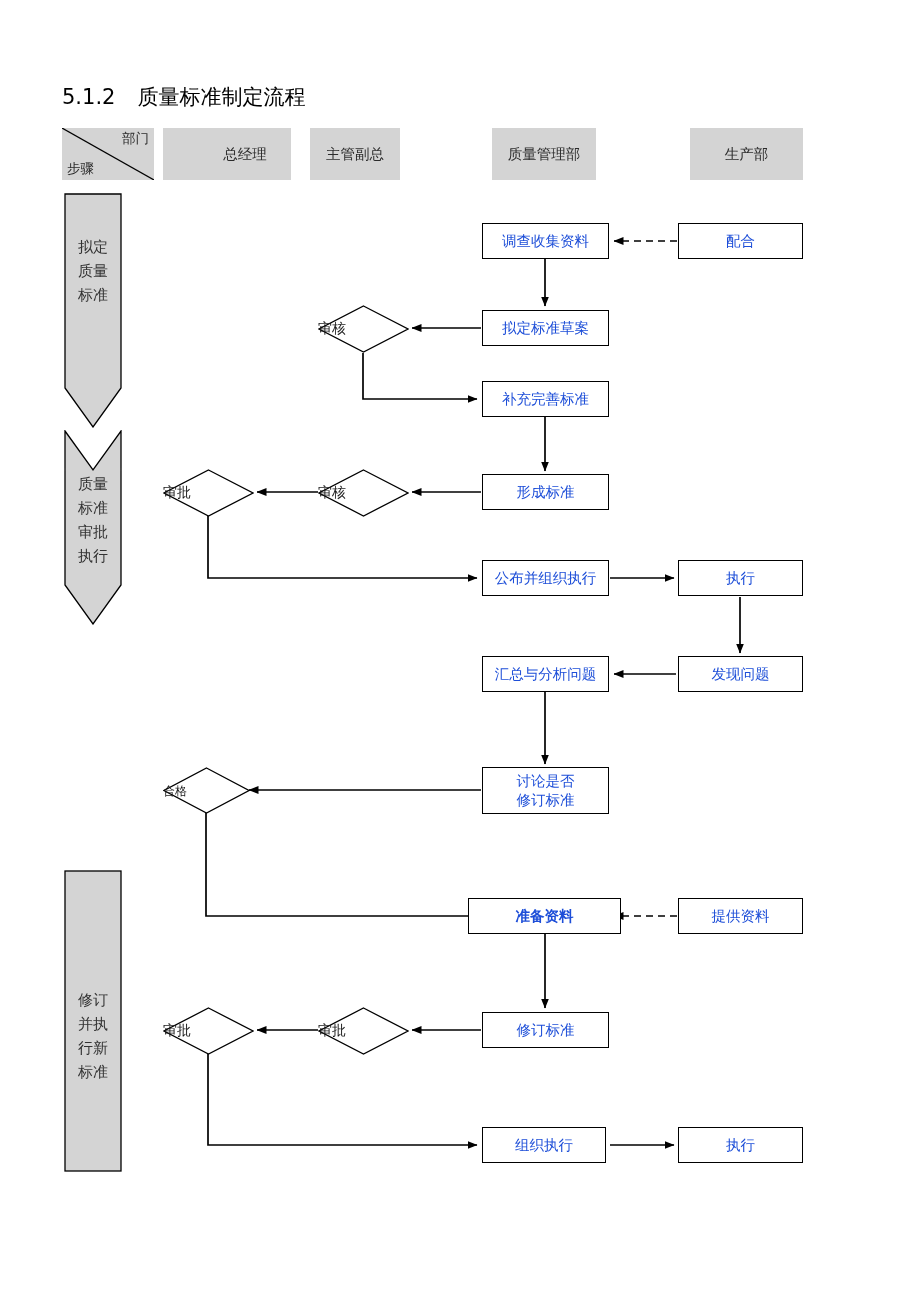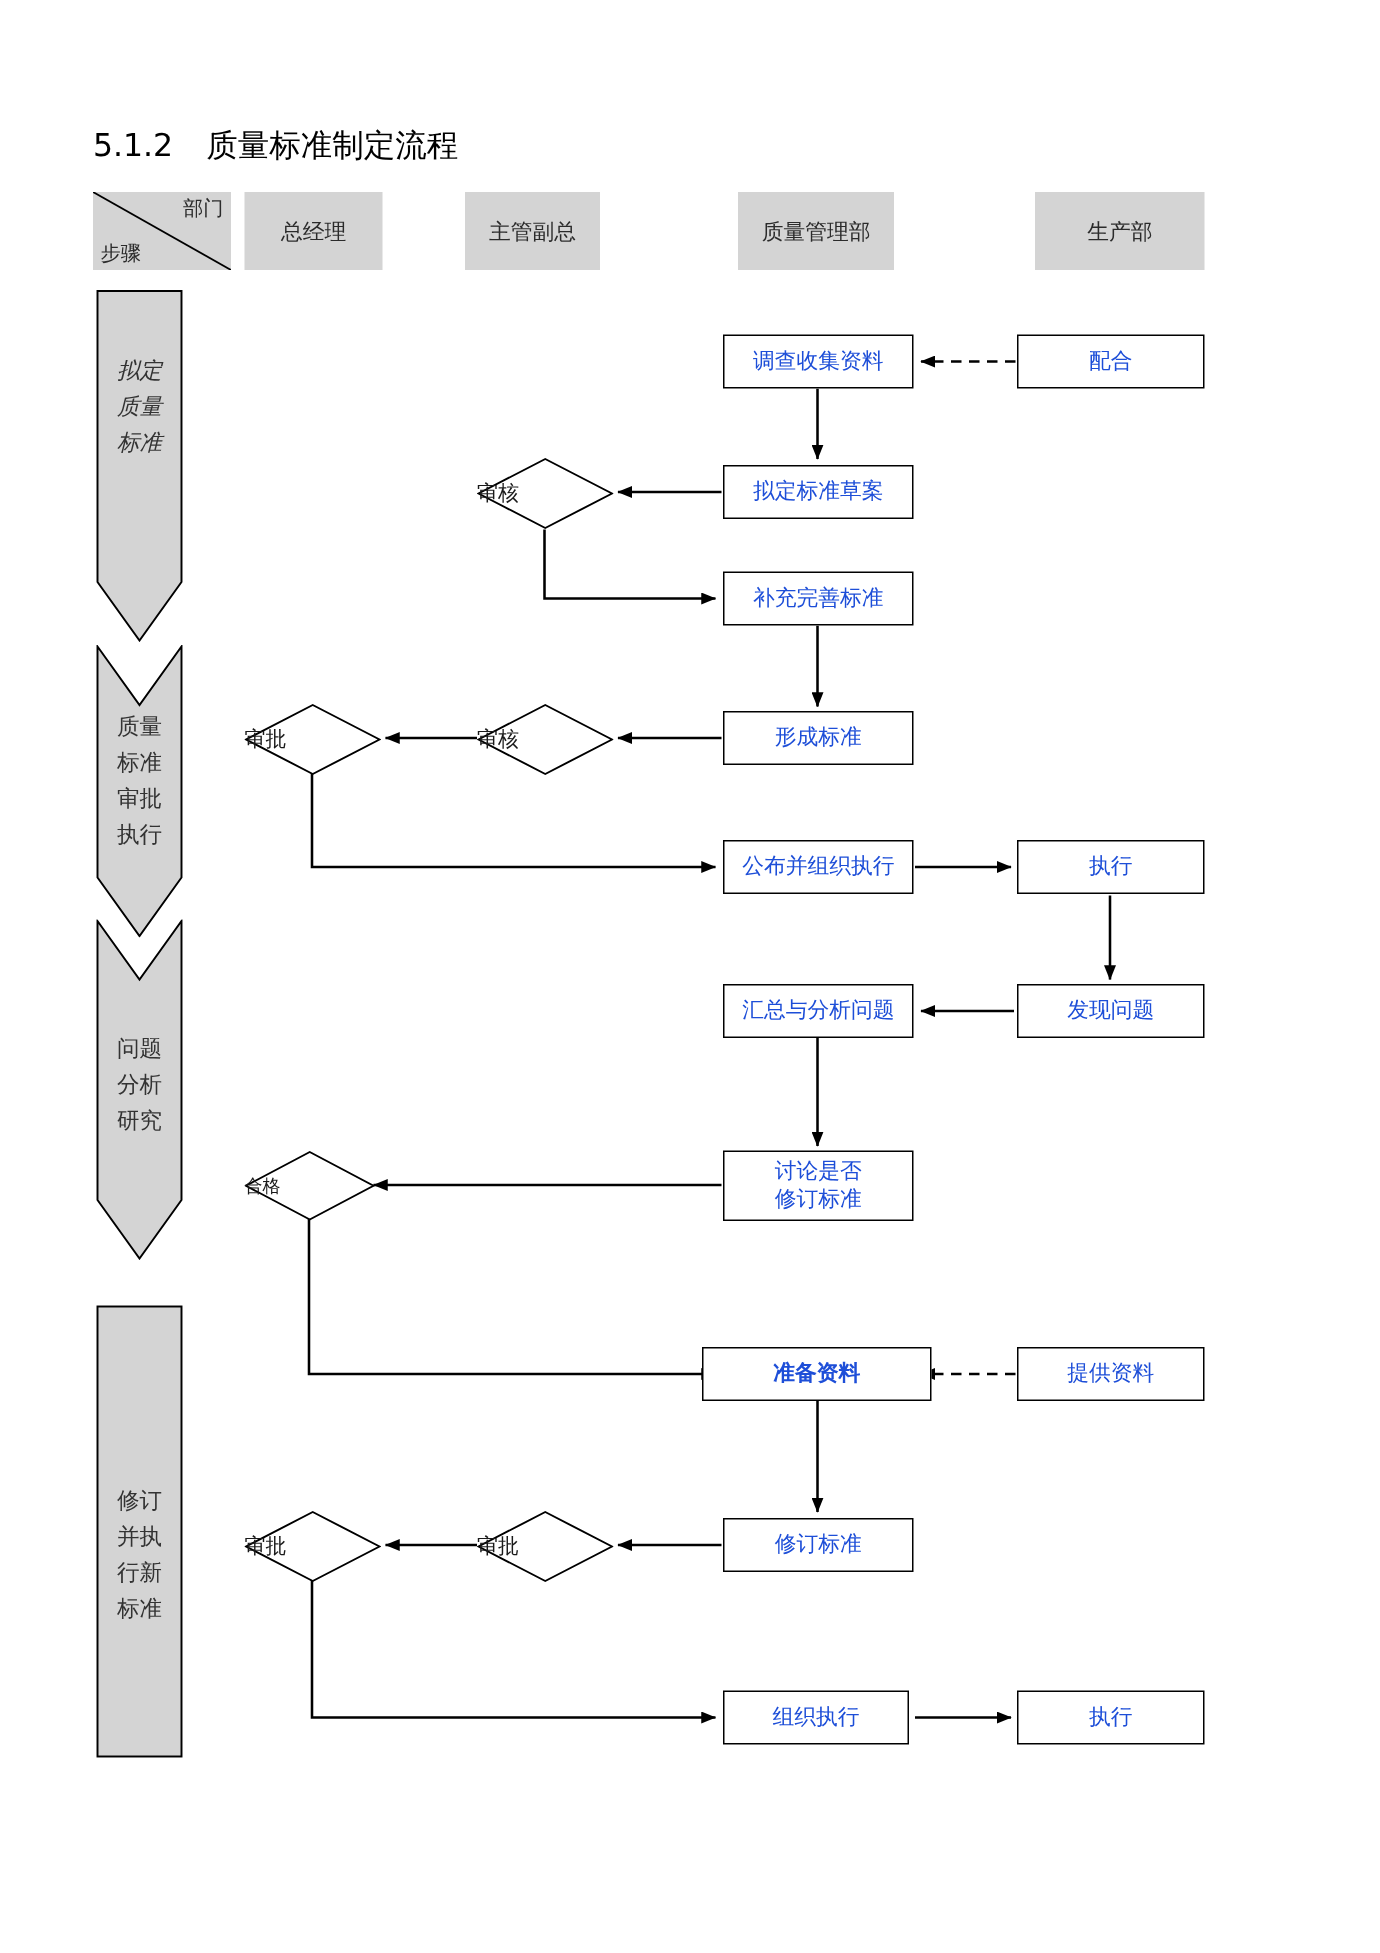--- a/index.html
+++ b/index.html
@@ -119,60 +119,52 @@
   <div class="title"><span class="num">5.1.2</span><span class="sep"></span><span>质量标准制定流程</span></div>
 
   <div class="hdr-corner" style="left:62px;top:128px;width:92px;height:52px;">
     <svg class="diag" viewBox="0 0 92 52" preserveAspectRatio="none">
       <line x1="0" y1="0" x2="92" y2="52" stroke="#000" stroke-width="1.2"></line>
     </svg>
     <span class="lbl-dept">部门</span>
     <span class="lbl-step">步骤</span>
   </div>
 
-  <div class="hdr" style="left:163px;top:128px;width:92px;height:52px;">
+  <div class="hdr" style="left:163px;top:128px;width:92px;height:52px;padding-left:36px;">
       <span>总经理</span>
     </div>
   <div class="hdr" style="left:310px;top:128px;width:90px;height:52px;">
       <span>主管副总</span>
     </div>
   <div class="hdr" style="left:690px;top:128px;width:113px;height:52px;">
       <span>生产部</span>
     </div>
   <div class="hdr" style="left:492px;top:128px;width:104px;height:52px;">
       <span>质量管理部</span>
     </div>
 
-  <div class="stage" style="left:64px;top:193px;width:58px;height:235px;font-style:italic;">
+  <div class="stage" style="left:64px;top:193px;width:58px;height:235px;">
     <svg width="58" height="235" viewBox="0 0 58 235">
       <polygon points="1,1 57,1 57,195 29,234 1,195" fill="#d4d4d4" stroke="#000" stroke-width="1.3"></polygon>
     </svg>
     <div class="stage-text" style="top:42px;">拟定
 质量
 标准</div>
   </div>
 
   <div class="stage" style="left:64px;top:430px;width:58px;height:195px;">
     <svg width="58" height="195" viewBox="0 0 58 195">
       <polygon points="1,1 29,40 57,1 57,155 29,194 1,155" fill="#d4d4d4" stroke="#000" stroke-width="1.3"></polygon>
     </svg>
     <div class="stage-text" style="top:42px;">质量
 标准
 审批
 执行</div>
   </div>
 
-  <div class="stage" style="left:64px;top:613px;width:58px;height:227px;">
-    <svg width="58" height="227" viewBox="0 0 58 227">
-      <polygon points="1,1 29,40 57,1 57,187 29,226 1,187" fill="#d4d4d4" stroke="#000" stroke-width="1.3"></polygon>
-    </svg>
-    <div class="stage-text" style="top:74px;">问题
-分析
-研究</div>
-  </div>
 
   <div class="stage" style="left:64px;top:870px;width:58px;height:302px;">
     <svg width="58" height="302" viewBox="0 0 58 302">
       <rect x="1" y="1" width="56" height="300" fill="#d4d4d4" stroke="#000" stroke-width="1.3"></rect>
     </svg>
     <div class="stage-text" style="top:118px;">修订
 并执
 行新
 标准</div>
   </div>

